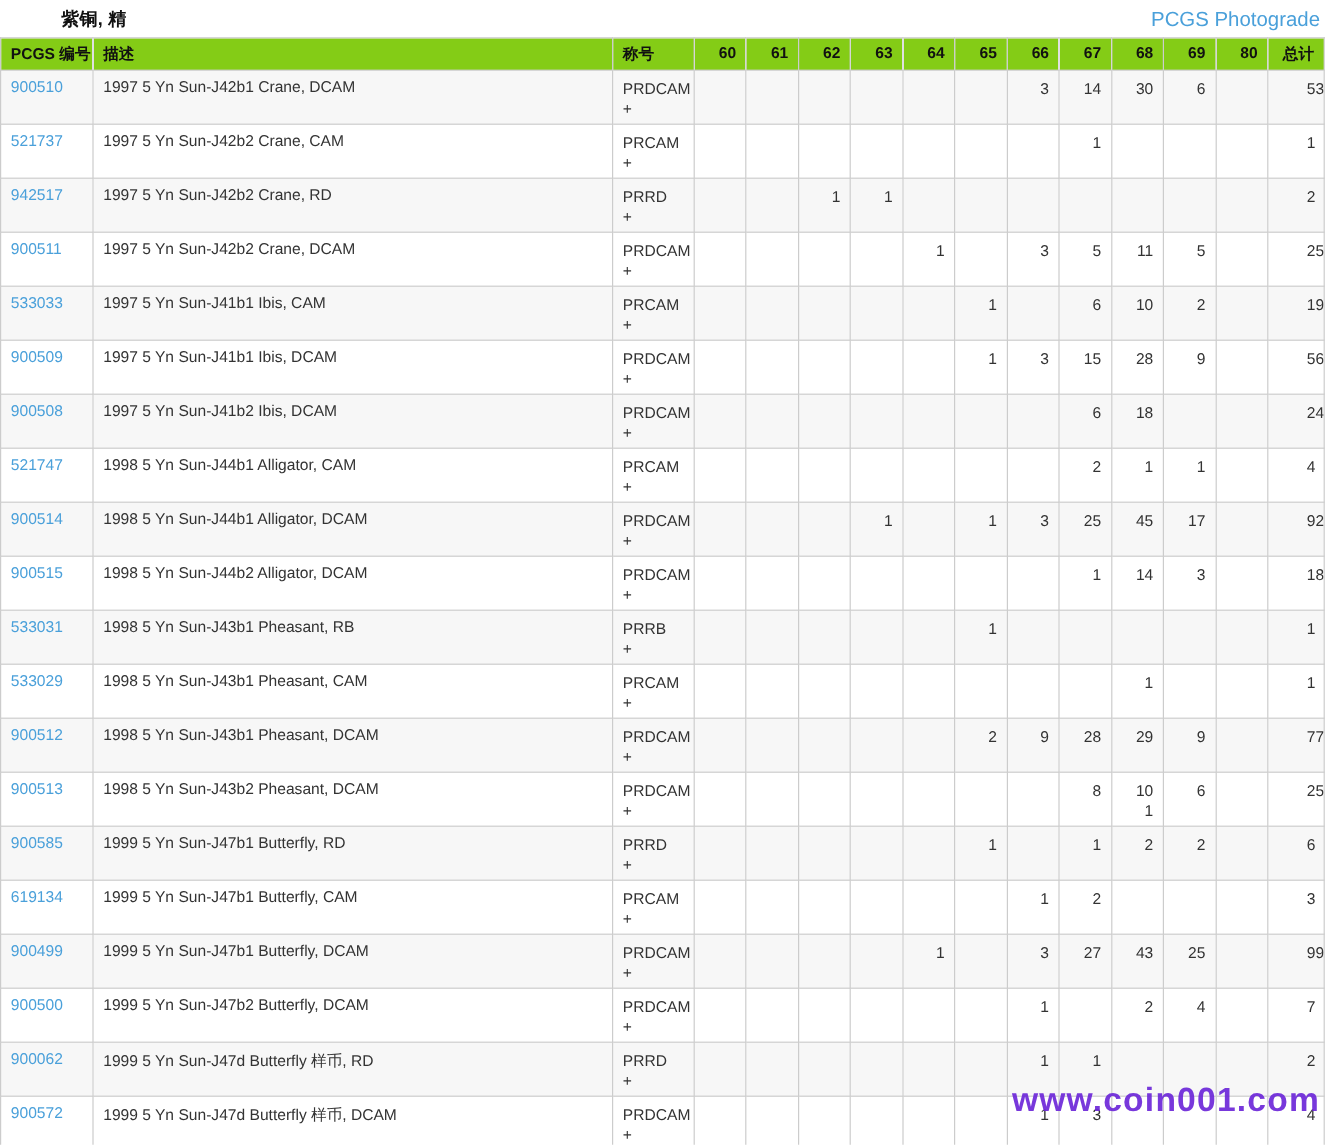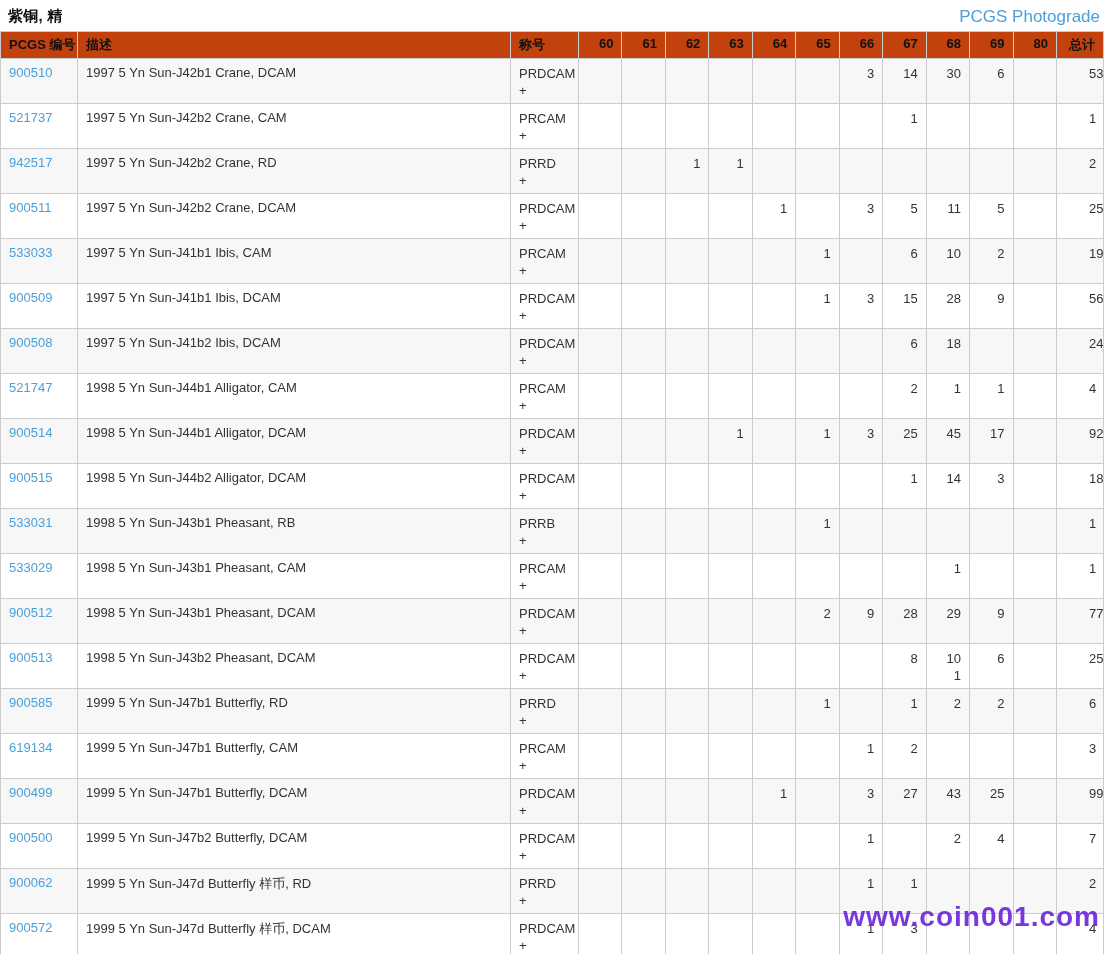--- a/index.html
+++ b/index.html
@@ -16,20 +16,21 @@
     justify-content: space-between;
     align-items: flex-start;
     padding: 7px 6px 4px 8px;
     height: 31px;
   }
   .page-title {
     font-size: 15px;
     font-weight: bold;
     color: #111111;
     letter-spacing: 0.2px;
+    margin-left: 43px;
   }
   .photograde-link {
     font-size: 17px;
     color: #4aa0da;
     text-decoration: none;
     padding-right: 2px;
   }
   table.pop-table {
     width: 1104px;
     border-collapse: collapse;
@@ -41,21 +42,21 @@
     font-size: 13px;
     overflow: hidden;
     white-space: nowrap;
   }
   thead th {
     font-weight: bold;
     color: #111111;
     padding: 4px 8px 4px 8px;
     height: 22px;
     text-align: left;
-    background: #c2410c;
+    background: #84cc16;
   }
   thead th.num { text-align: right; }
   tbody td {
     height: 45px;
     padding: 6px 8px 4px 8px;
     color: #333333;
   }
   tbody tr:nth-child(odd) { background: #f7f7f7; }
   tbody tr:nth-child(even) { background: #ffffff; }
   td.cell-id a {

